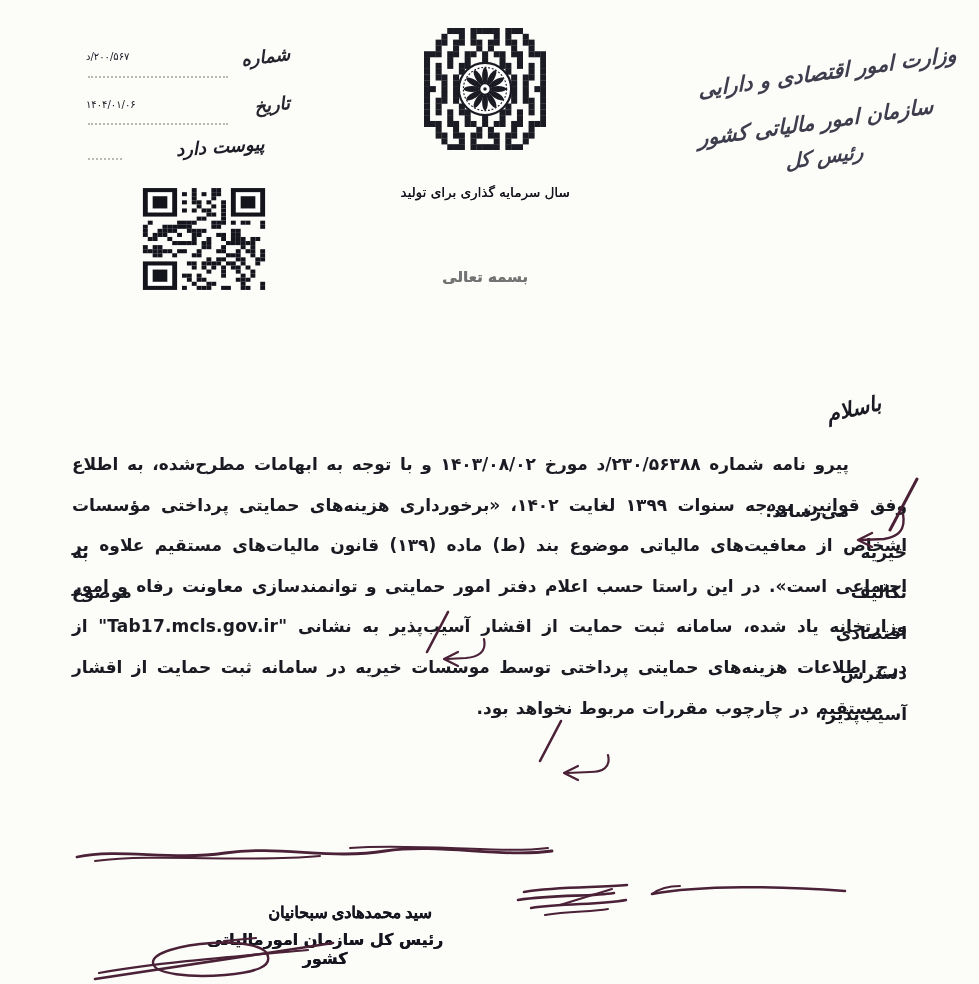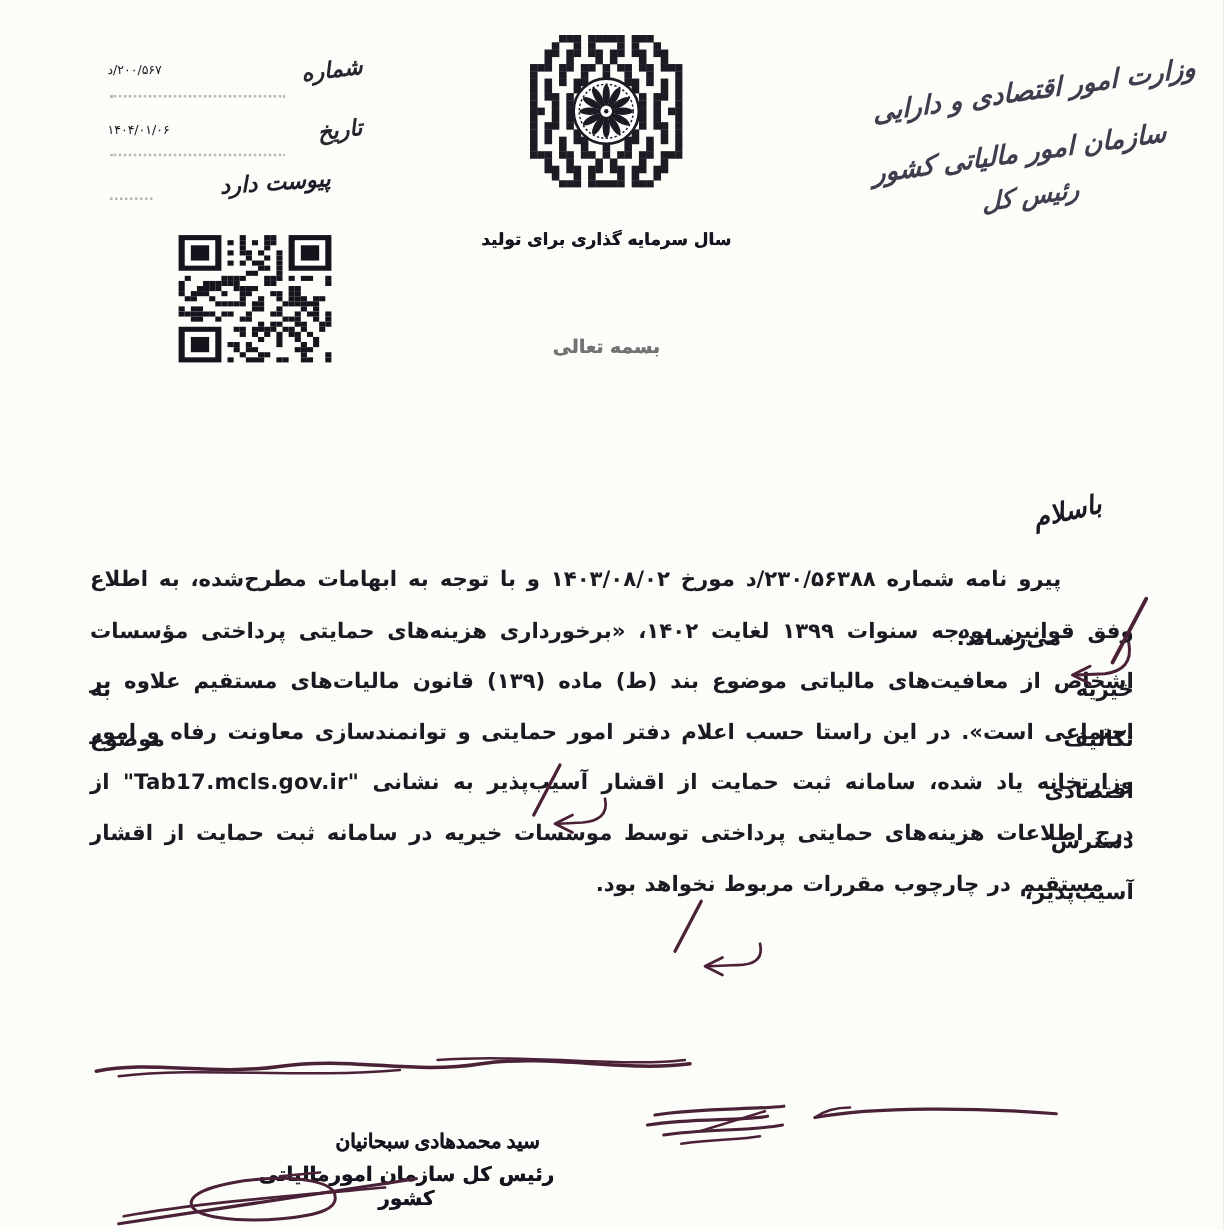--- a/index.html
+++ b/index.html
@@ -31,21 +31,21 @@
   .meta-row.r2{right:689px;left:86px;top:94px;}
   .meta-label{font-weight:bold;font-style:italic;font-size:18px;color:#26262f;transform:rotate(-7deg);}
   .meta-value{font-weight:normal;font-size:10px;color:#141420;letter-spacing:.5px;}
   .attachment{position:absolute;right:715px;top:136px;font-weight:bold;font-style:italic;font-size:18px;color:#1d1d28;transform:rotate(-4deg);}
   .leader{position:absolute;border-bottom:2px dotted #b9b9b2;}
   .leader.ld1{left:88px;width:140px;top:76px;}
   .leader.ld2{left:88px;width:140px;top:123px;}
   .leader.ld3{left:88px;width:34px;top:158px;}
   
   .logo-box{position:absolute;left:424px;top:28px;width:122px;height:122px;}
-  .slogan{position:absolute;left:380px;top:184px;width:210px;text-align:center;font-size:13.5px;font-weight:bold;color:#15151f;text-shadow:.3px 0 currentColor;}
+  .slogan{position:absolute;left:380px;top:184px;width:210px;text-align:center;font-size:13.5px;font-weight:normal;color:#15151f;text-shadow:.3px 0 currentColor;}
   .basmala{position:absolute;left:380px;top:268px;width:210px;text-align:center;font-size:15px;font-weight:bold;color:#737373;text-shadow:.3px 0 currentColor;}
   .qr-box{position:absolute;left:138px;top:184px;width:132px;height:110px;}
   
   .addressee{position:absolute;right:106px;top:349px;font-size:18px;font-weight:bold;color:#15151f;text-shadow:.4px 0 currentColor;}
   .salutation{position:absolute;right:98px;top:397px;font-size:21px;font-weight:bold;font-style:italic;color:#1a1a24;transform:rotate(-13deg);}
   .body-text{position:absolute;top:441px;right:72px;left:72px;direction:rtl;}
   .bline{
     height:40.6px;line-height:47px;
     font-size:17px;font-weight:bold;color:#1a1a22;
     text-align:justify;text-align-last:justify;

